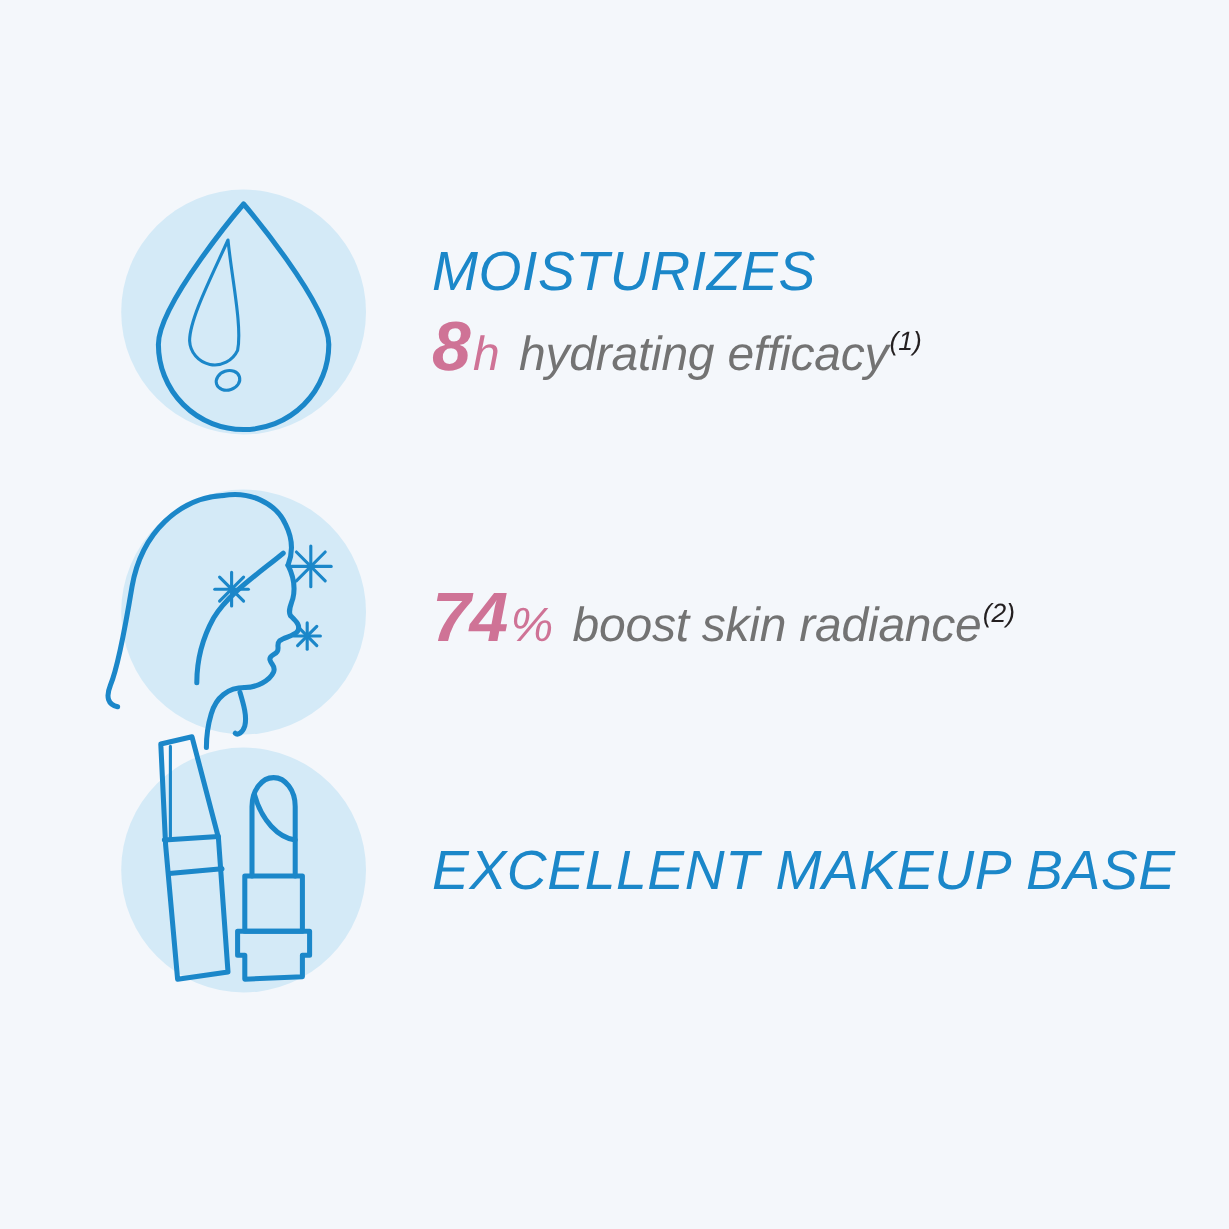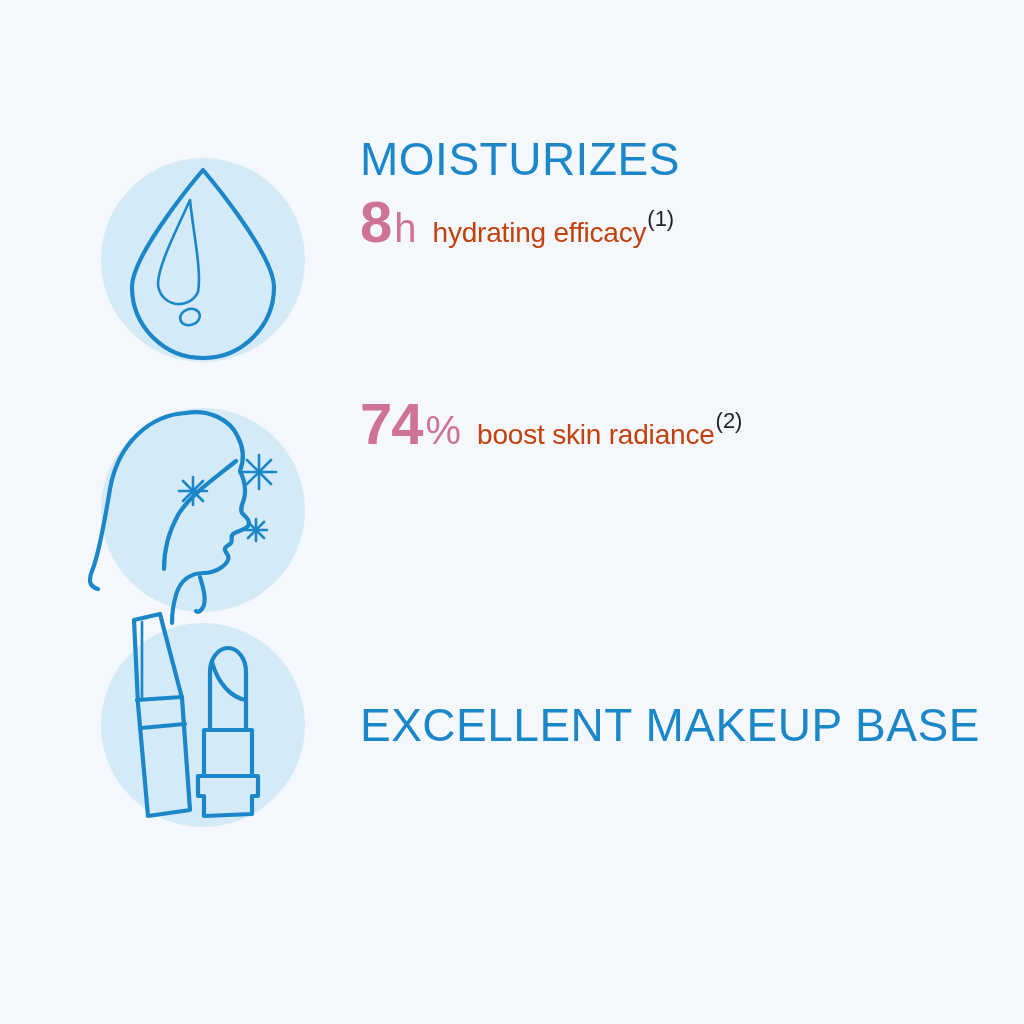--- a/index.html
+++ b/index.html
@@ -22,20 +22,22 @@
     background: #f4f7fb;
   }
 
   
   .benefit-row {
     position: absolute;
     left: 0;
     width: 935px;
     height: 250px;
     display: flex;
+    align-items: center;
+    font-style: italic;
   }
   .row-1 { top: 135px; }
   .row-2 { top: 385px; }
   .row-3 { top: 600px; }
 
   
   .icon-wrap {
     position: relative;
     width: 250px;
     height: 250px;
@@ -102,22 +104,22 @@
     font-weight: 700;
     letter-spacing: -1px;
   }
   .claim-unit {
     color: #cf7396;
     font-size: 40px;
     font-weight: 300;
     margin-left: 3px;
   }
   .claim-text {
-    color: #c2410c;
-    font-size: 28px;
+    color: #737373;
+    font-size: 40px;
     font-weight: 300;
     margin-left: 16px;
     letter-spacing: -0.2px;
   }
   .claim-ref {
     color: #231f20;
     font-size: 22px;
     font-weight: 300;
     position: relative;
     top: -16px;

